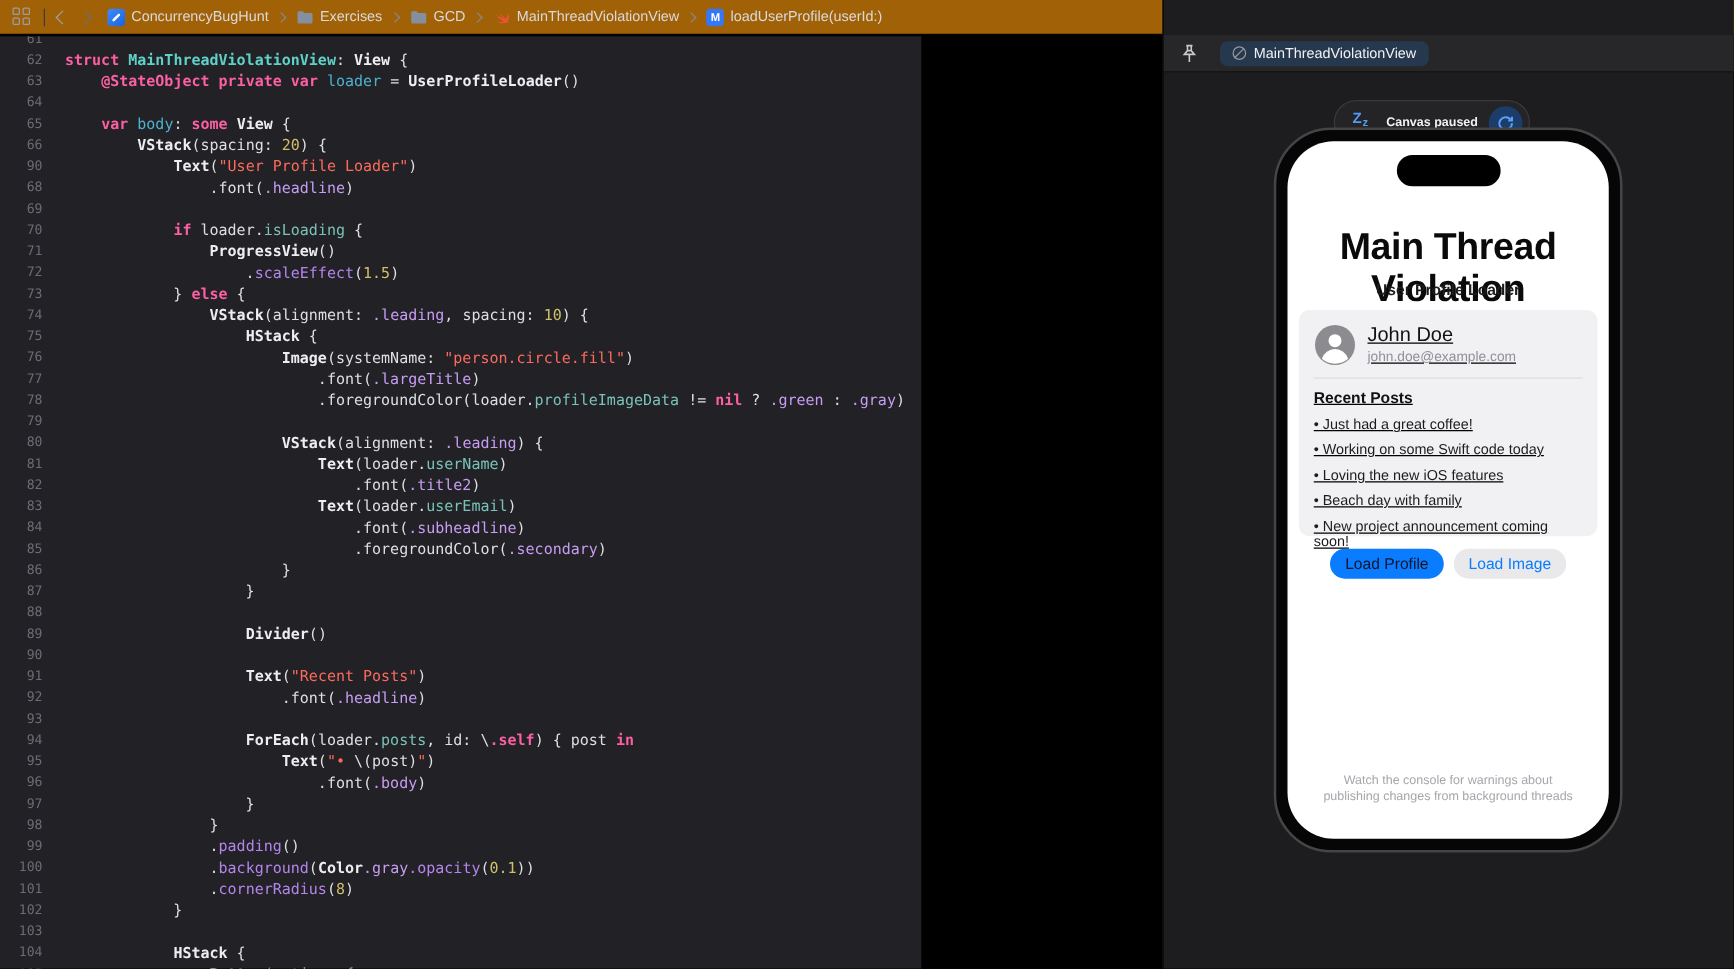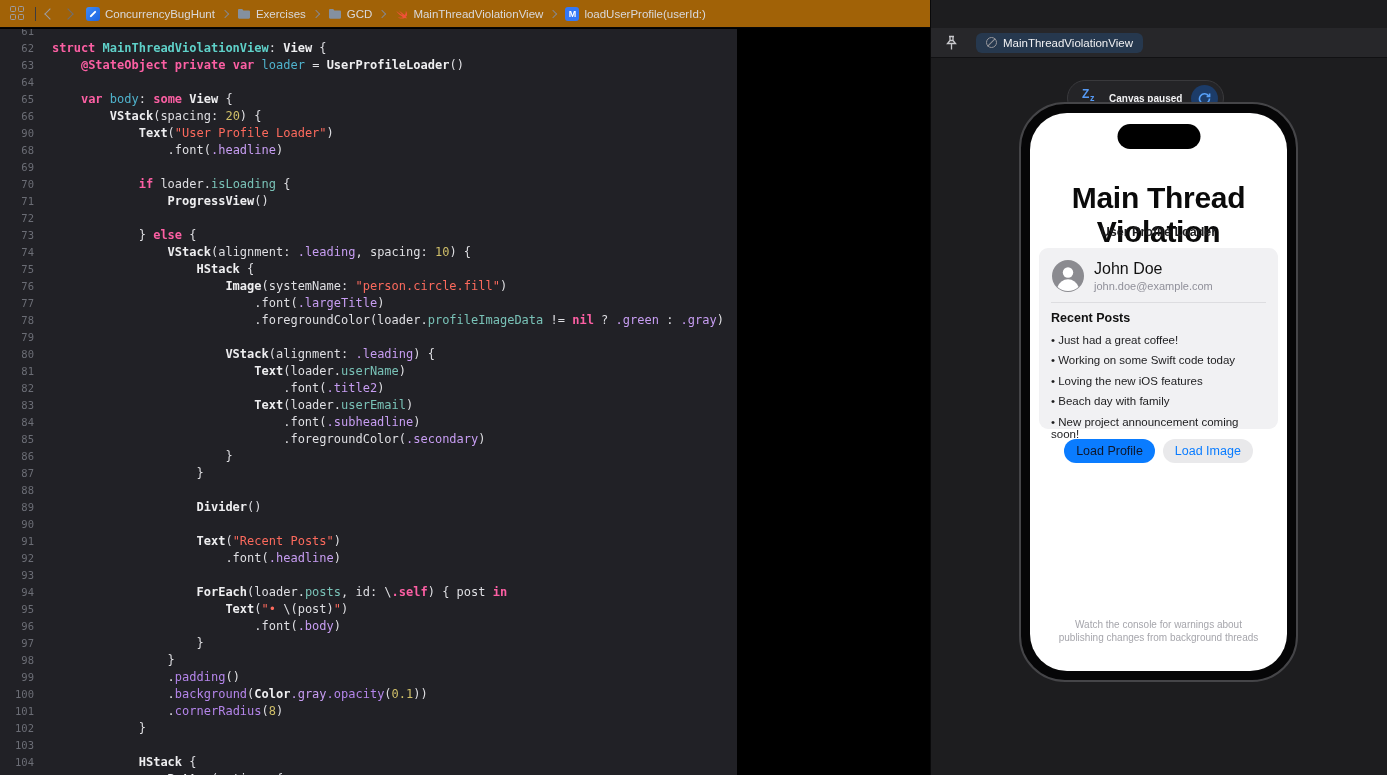--- a/index.html
+++ b/index.html
@@ -56,21 +56,21 @@
   .zz b.z2 { position:absolute; left:8px; top:6px; font-size:9px; }
   .paused-lbl { color:#f2f2f4; font-size:10px; font-weight:bold;text-align:right; }
   .refresh-btn { width:27px; height:27px; border-radius:50%; background:#1c3c69; border:none; display:flex; align-items:center; justify-content:center; cursor:pointer; }
 
   
   .phone { position:absolute; left:88px; top:102px; width:279px; height:580px; background:#060607; border:2px solid #454548; border-radius:46px; padding:9px; }
   .screen { width:100%; height:100%; background:#ffffff; border-radius:37px; position:relative; overflow:hidden; }
   .island { position:absolute; left:50%; transform:translateX(-50%); top:11px; width:83px; height:25px; background:#000; border-radius:13px; }
   .pv-title { position:absolute; left:0; right:0; top:68px; text-align:center; font-size:30px; font-weight:bold; color:#0a0a0a; letter-spacing:-0.3px; }
   .pv-sub { position:absolute; left:0; right:0; top:112px; text-align:center; font-size:12.5px; font-weight:bold; color:#1c1c1e; }
-  .pv-card { position:absolute; left:9px; right:9px; top:135px; height:181px; background:#f1f1f3; border-radius:9px; padding:11px 12px; }
+  .pv-card { position:absolute; left:9px; right:9px; top:135px; height:181px; background:#f1f1f3; border-radius:9px; padding:11px 12px;text-decoration:underline; }
   .pv-user { display:flex; align-items:center; gap:9px; }
   .avatar { width:34px; height:34px; flex:none; }
   .pv-name { font-size:16px; color:#111; }
   .pv-email { font-size:11px; color:#90909a; margin-top:2px; }
   .pv-div { height:1px; background:#dddde0; margin:9px 0 8px; }
   .pv-recent { font-size:12.5px; font-weight:bold; color:#111; }
   .pv-post { font-size:11.5px; color:#1c1c1e; margin-top:8.5px; }
   .pv-buttons { position:absolute; left:0; right:0; top:326px; display:flex; justify-content:center; gap:8px; }
   .btn { height:24px; border:none; border-radius:12px; padding:0 12px; font-size:12.5px; font-family:"Liberation Sans",sans-serif; cursor:pointer; }
   .btn.primary { background:#0a7cff; color:#0f172a; }
@@ -166,21 +166,21 @@
       <div class="code-line"><span class="gutter">62</span><span class="code"><span class="tk-k">struct </span><span class="tk-dm">MainThreadViolationView</span><span class="tk-pl">: </span><span class="tk-t">View</span><span class="tk-pl"> {</span></span></div>
       <div class="code-line"><span class="gutter">63</span><span class="code"><span class="tk-pl">    </span><span class="tk-k">@StateObject</span><span class="tk-pl"> </span><span class="tk-k">private</span><span class="tk-pl"> </span><span class="tk-k">var</span><span class="tk-pl"> </span><span class="tk-d">loader</span><span class="tk-pl"> = </span><span class="tk-t">UserProfileLoader</span><span class="tk-pl">()</span></span></div>
       <div class="code-line"><span class="gutter">64</span><span class="code"></span></div>
       <div class="code-line"><span class="gutter">65</span><span class="code"><span class="tk-pl">    </span><span class="tk-k">var</span><span class="tk-pl"> </span><span class="tk-d">body</span><span class="tk-pl">: </span><span class="tk-k">some</span><span class="tk-pl"> </span><span class="tk-t">View</span><span class="tk-pl"> {</span></span></div>
       <div class="code-line"><span class="gutter">66</span><span class="code"><span class="tk-pl">        </span><span class="tk-t">VStack</span><span class="tk-pl">(spacing: </span><span class="tk-n">20</span><span class="tk-pl">) {</span></span></div>
       <div class="code-line"><span class="gutter">90</span><span class="code"><span class="tk-pl">            </span><span class="tk-t">Text</span><span class="tk-pl">(</span><span class="tk-s">"User Profile Loader"</span><span class="tk-pl">)</span></span></div>
       <div class="code-line"><span class="gutter">68</span><span class="code"><span class="tk-pl">                .font(</span><span class="tk-e">.headline</span><span class="tk-pl">)</span></span></div>
       <div class="code-line"><span class="gutter">69</span><span class="code"></span></div>
       <div class="code-line"><span class="gutter">70</span><span class="code"><span class="tk-pl">            </span><span class="tk-k">if</span><span class="tk-pl"> loader.</span><span class="tk-p">isLoading</span><span class="tk-pl"> {</span></span></div>
       <div class="code-line"><span class="gutter">71</span><span class="code"><span class="tk-pl">                </span><span class="tk-t">ProgressView</span><span class="tk-pl">()</span></span></div>
-      <div class="code-line"><span class="gutter">72</span></div>
+      <div class="code-line"><span class="gutter">72</span><span class="code"><span class="tk-pl">                    .</span><span class="tk-m">scaleEffect</span><span class="tk-pl">(</span><span class="tk-n">1.5</span><span class="tk-pl">)</span></span></div>
       <div class="code-line"><span class="gutter">73</span><span class="code"><span class="tk-pl">            } </span><span class="tk-k">else</span><span class="tk-pl"> {</span></span></div>
       <div class="code-line"><span class="gutter">74</span><span class="code"><span class="tk-pl">                </span><span class="tk-t">VStack</span><span class="tk-pl">(alignment: </span><span class="tk-e">.leading</span><span class="tk-pl">, spacing: </span><span class="tk-n">10</span><span class="tk-pl">) {</span></span></div>
       <div class="code-line"><span class="gutter">75</span><span class="code"><span class="tk-pl">                    </span><span class="tk-t">HStack</span><span class="tk-pl"> {</span></span></div>
       <div class="code-line"><span class="gutter">76</span><span class="code"><span class="tk-pl">                        </span><span class="tk-t">Image</span><span class="tk-pl">(systemName: </span><span class="tk-s">"person.circle.fill"</span><span class="tk-pl">)</span></span></div>
       <div class="code-line"><span class="gutter">77</span><span class="code"><span class="tk-pl">                            .font(</span><span class="tk-e">.largeTitle</span><span class="tk-pl">)</span></span></div>
       <div class="code-line"><span class="gutter">78</span><span class="code"><span class="tk-pl">                            .foregroundColor(loader.</span><span class="tk-p">profileImageData</span><span class="tk-pl"> != </span><span class="tk-k">nil</span><span class="tk-pl"> ? </span><span class="tk-e">.green</span><span class="tk-pl"> : </span><span class="tk-e">.gray</span><span class="tk-pl">)</span></span></div>
       <div class="code-line"><span class="gutter">79</span><span class="code"></span></div>
       <div class="code-line"><span class="gutter">80</span><span class="code"><span class="tk-pl">                        </span><span class="tk-t">VStack</span><span class="tk-pl">(alignment: </span><span class="tk-e">.leading</span><span class="tk-pl">) {</span></span></div>
       <div class="code-line"><span class="gutter">81</span><span class="code"><span class="tk-pl">                            </span><span class="tk-t">Text</span><span class="tk-pl">(loader.</span><span class="tk-p">userName</span><span class="tk-pl">)</span></span></div>
       <div class="code-line"><span class="gutter">82</span><span class="code"><span class="tk-pl">                                .font(</span><span class="tk-e">.title2</span><span class="tk-pl">)</span></span></div>

